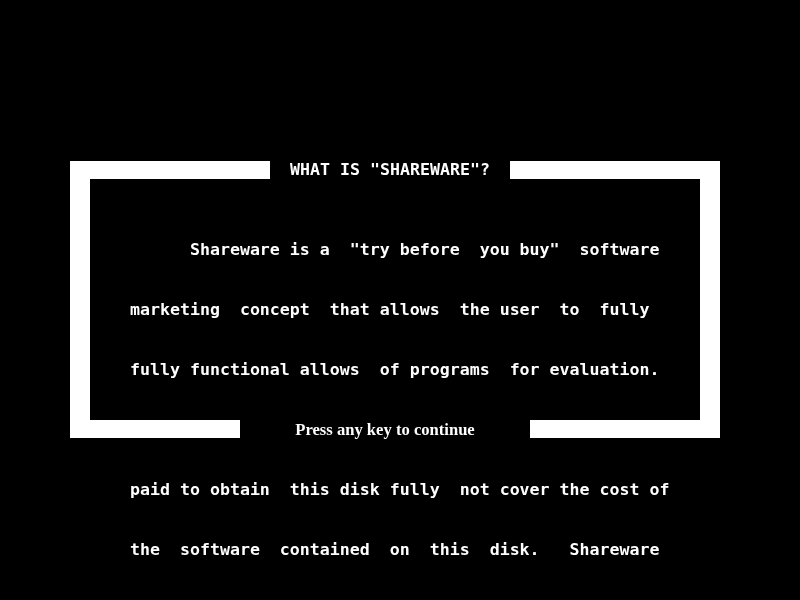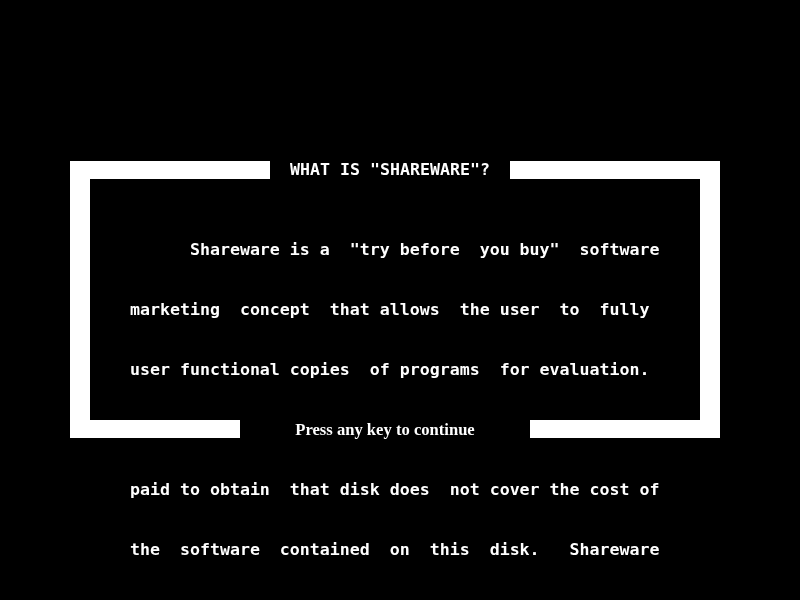--- a/index.html
+++ b/index.html
@@ -82,23 +82,23 @@
 
   <div class="frame"></div>
 
   <div class="inner-panel"></div>
 
   <div class="title-strip">WHAT IS "SHAREWARE"?</div>
 
   <div class="body-text">
     <div class="body-line">      Shareware is a  "try before  you buy"  software</div>
     <div class="body-line">marketing  concept  that allows  the user  to  fully</div>
-    <div class="body-line">user functional copies  of programs  for evaluation.</div>
+    <div class="body-line">fully functional allows  of programs  for evaluation.</div>
     <div class="body-line">The  distribution and copying fee  that you  may have</div>
-    <div class="body-line">paid to obtain  that disk does  not cover the cost of</div>
+    <div class="body-line">paid to obtain  this disk fully  not cover the cost of</div>
     <div class="body-line">the  software  contained  on  this  disk.   Shareware</div>
     
     
     
     
   </div>
 
   <div class="footer-strip">Press any key to continue</div>
 
 </div>

